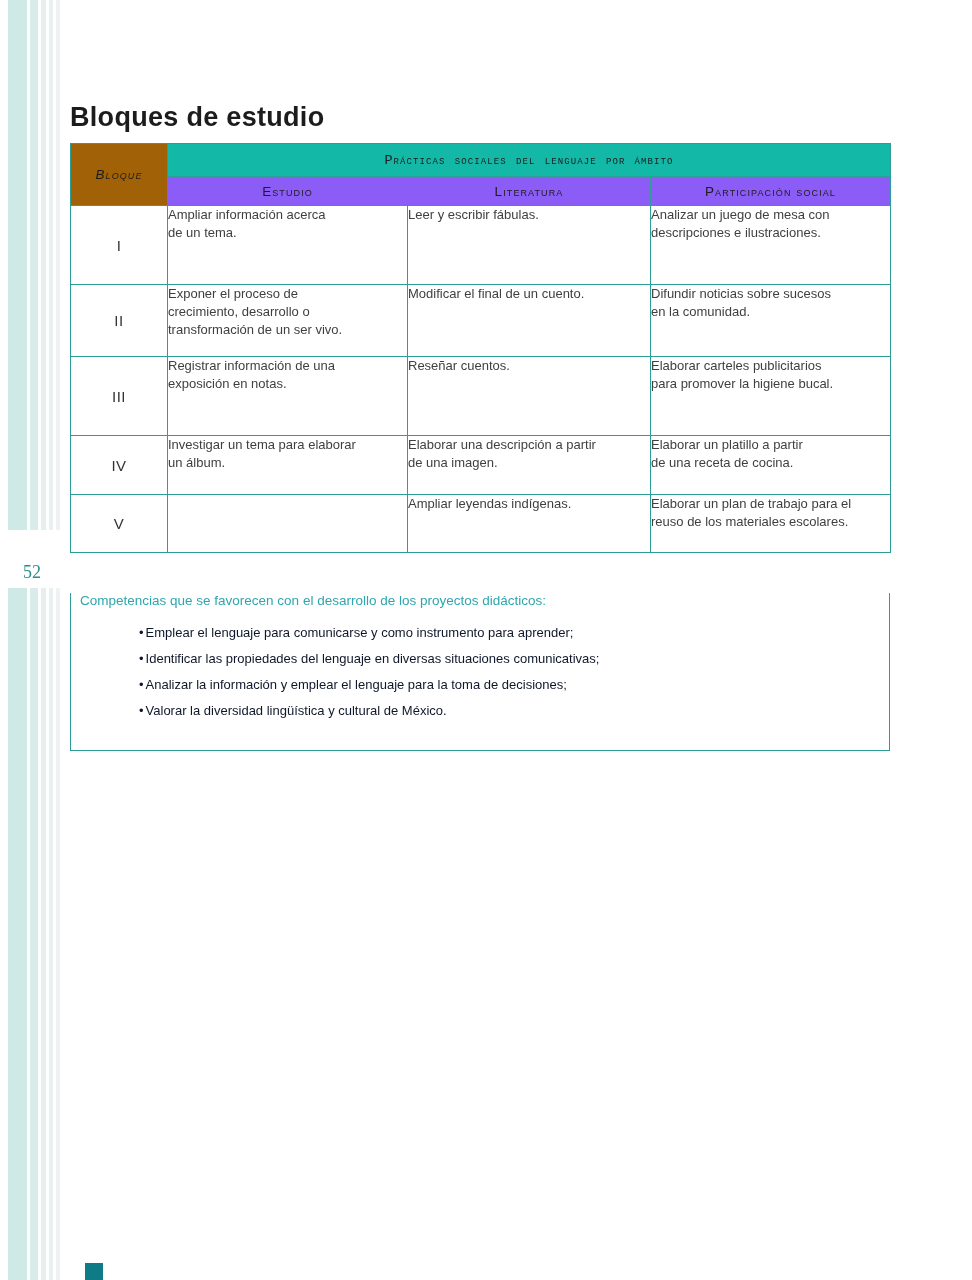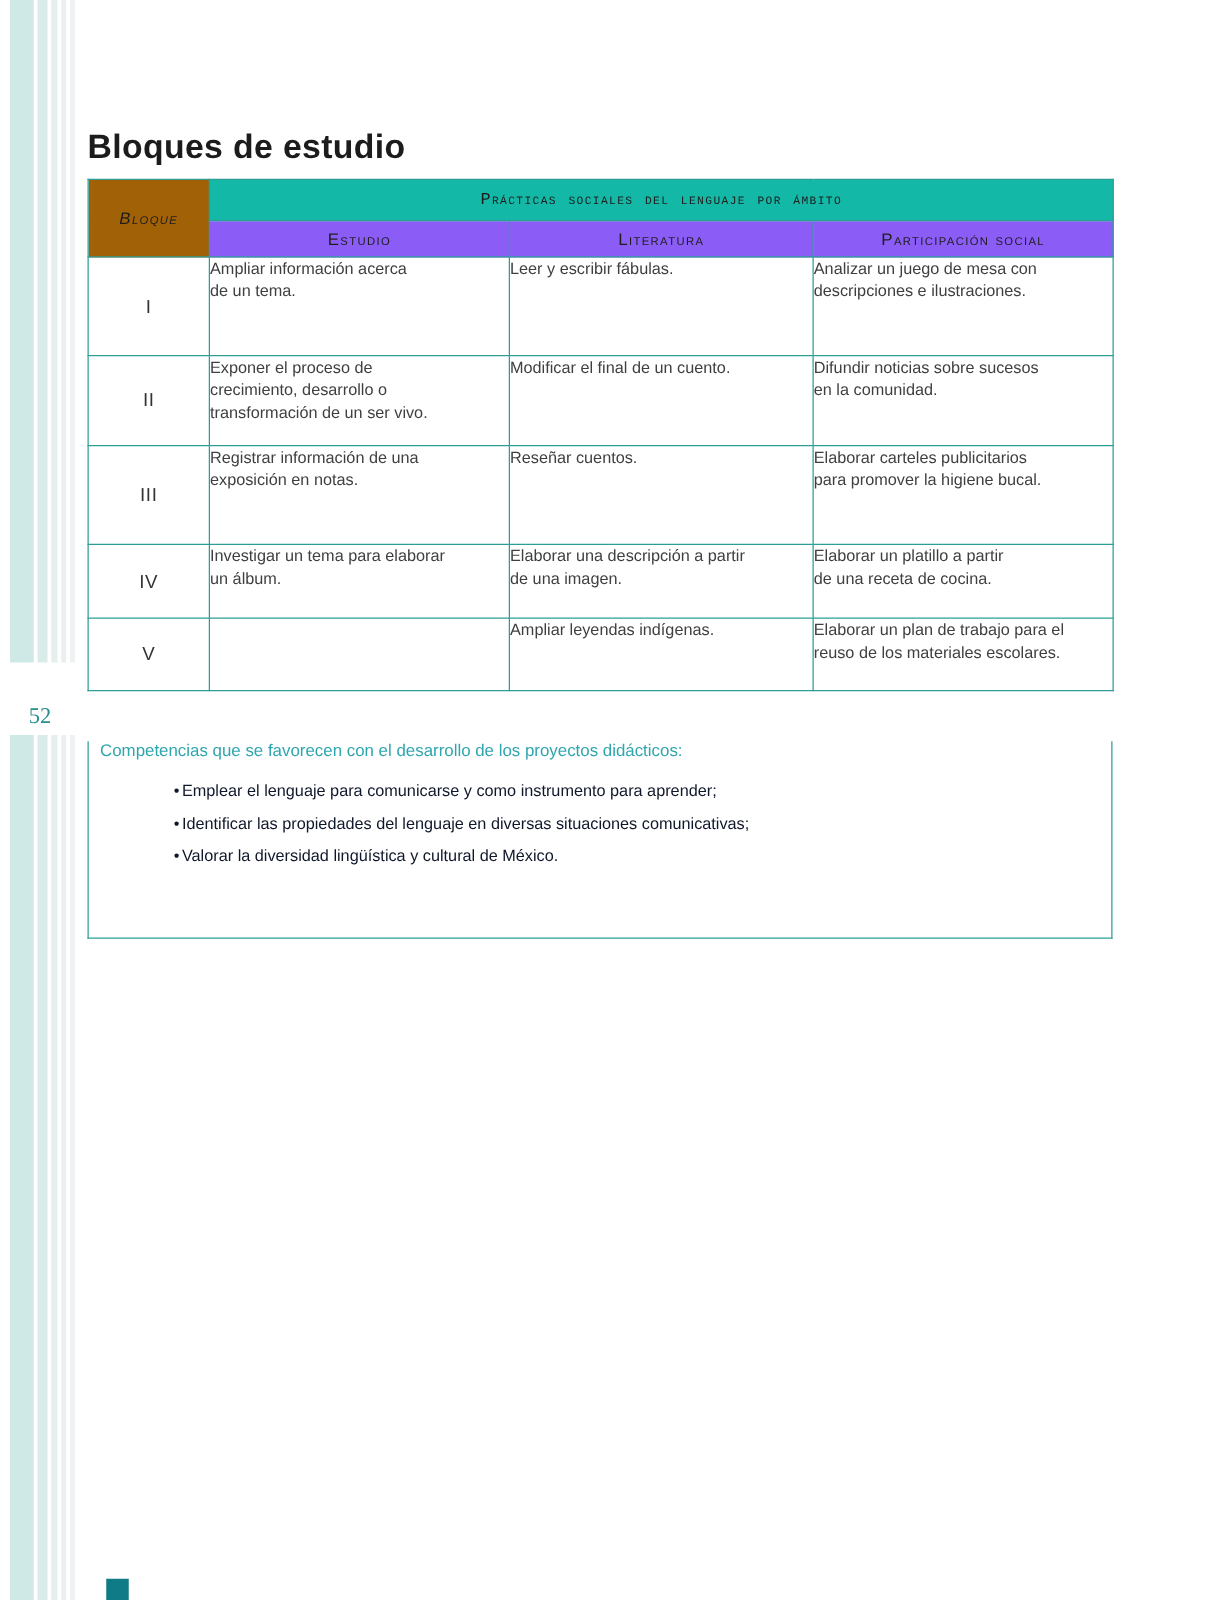--- a/index.html
+++ b/index.html
@@ -196,16 +196,17 @@
 reuso de los materiales escolares.</td>
       </tr>
     </tbody>
   </table>
 
   <div class="competencias">
     <div class="competencias-intro">Competencias que se favorecen con el desarrollo de los proyectos didácticos:</div>
     <ul class="comp-list">
       <li>Emplear el lenguaje para comunicarse y como instrumento para aprender;</li>
       <li>Identificar las propiedades del lenguaje en diversas situaciones comunicativas;</li>
+      <li>Analizar la información y emplear el lenguaje para la toma de decisiones;</li>
       <li>Valorar la diversidad lingüística y cultural de México.</li>
     </ul>
   </div>
 </div>
 
 </body></html>

